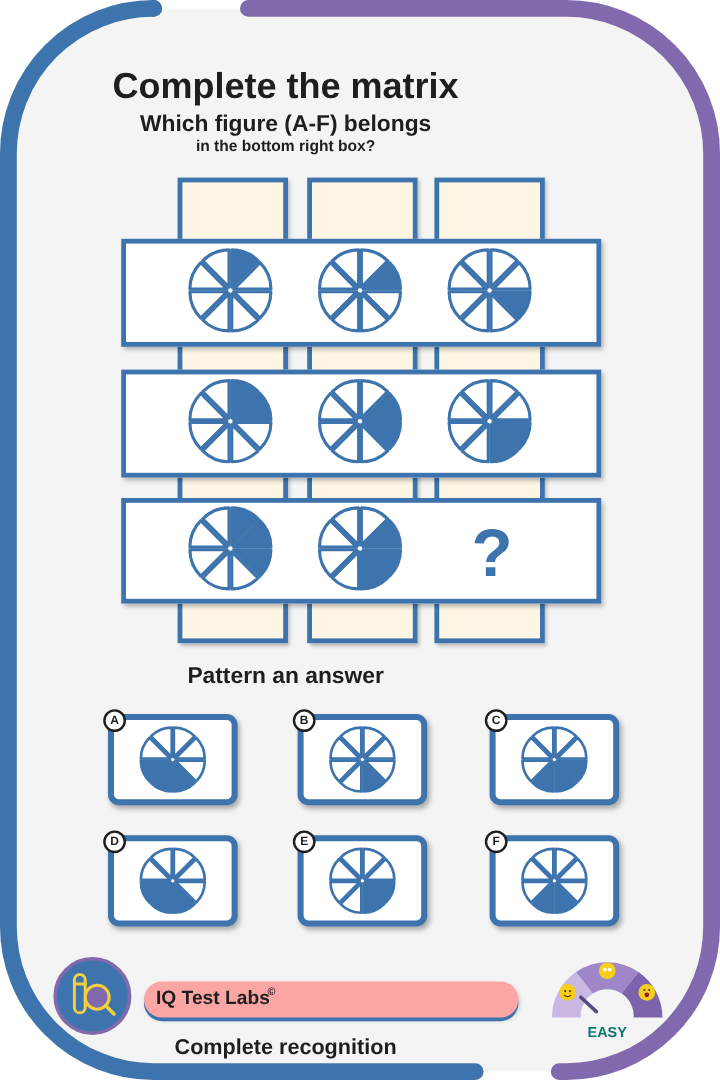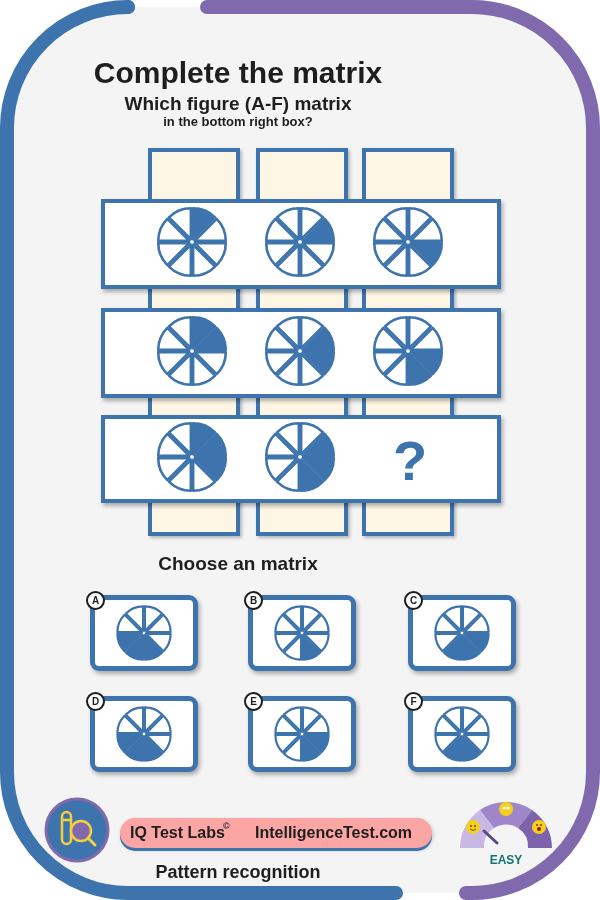--- a/index.html
+++ b/index.html
@@ -21,21 +21,21 @@
 <svg class="frame" viewBox="0 0 600 900" width="600" height="900">
   <rect x="7" y="7" width="586" height="886" rx="120" ry="120" fill="#f4f4f4"></rect>
 
   <path d="M 128 7 L 128 7 A 121 121 0 0 0 7 128 L 7 772 A 121 121 0 0 0 128 893 L 396 893" fill="none" stroke="#3e74ad" stroke-width="14" stroke-linecap="round"></path>
   <path d="M 128 7 L 128 7" stroke="#3e74ad" stroke-width="14" stroke-linecap="round"></path>
 
   <path d="M 207 7 L 472 7 A 121 121 0 0 1 593 128 L 593 772 A 121 121 0 0 1 472 893 L 466 893" fill="none" stroke="#8169ad" stroke-width="14" stroke-linecap="round"></path>
 </svg>
 
 <div class="title" style="top:56px;font-size:30px;">Complete the matrix</div>
-<div class="title" style="top:94px;font-size:19px;line-height:19px;">Which figure (A-F) matrix</div>
+<div class="title" style="top:94px;font-size:19px;line-height:19px;">Which figure (A-F) belongs</div>
 <div class="title" style="top:112px;font-size:13px;line-height:19px;">in the bottom right box?</div>
 
 <div class="col" style="left:148px;"></div>
 <div class="col" style="left:256px;"></div>
 <div class="col" style="left:362px;"></div>
 
 <div class="row" style="top:199px;height:82px;"></div>
 <div class="row" style="top:308px;height:82px;"></div>
 <div class="row" style="top:415px;height:80px;"></div>
 
@@ -116,21 +116,21 @@
       <path d="M 302.7439222115585 458.13656979412434 L 333.7639222115585 458.13656979412434 A 31.02 31.02 0 0 1 324.67837456396524 480.07102214653105 Z" fill="#3e74ad" stroke="#3e74ad" stroke-width="2.6" stroke-linejoin="round"></path>
       <path d="M 301.13656979412434 459.7439222115585 L 323.07102214653105 481.67837456396524 A 31.02 31.02 0 0 1 301.13656979412434 490.7639222115585 Z" fill="#3e74ad" stroke="#3e74ad" stroke-width="2.6" stroke-linejoin="round"></path>
       <path d="M 298.86343020587566 459.7439222115585 L 298.86343020587566 490.7639222115585 A 31.02 31.02 0 0 1 276.92897785346895 481.67837456396524 Z" fill="#ffffff" stroke="#3e74ad" stroke-width="2.6" stroke-linejoin="round"></path>
       <path d="M 297.2560777884415 458.13656979412434 L 275.32162543603476 480.07102214653105 A 31.02 31.02 0 0 1 266.2360777884415 458.13656979412434 Z" fill="#ffffff" stroke="#3e74ad" stroke-width="2.6" stroke-linejoin="round"></path>
       <path d="M 297.2560777884415 455.86343020587566 L 266.2360777884415 455.86343020587566 A 31.02 31.02 0 0 1 275.32162543603476 433.92897785346895 Z" fill="#ffffff" stroke="#3e74ad" stroke-width="2.6" stroke-linejoin="round"></path>
       <path d="M 298.86343020587566 454.2560777884415 L 276.92897785346895 432.32162543603476 A 31.02 31.02 0 0 1 298.86343020587566 423.2360777884415 Z" fill="#ffffff" stroke="#3e74ad" stroke-width="2.6" stroke-linejoin="round"></path>
     </g>
   </svg>
 <div class="qmark" style="left:393px;top:428px;">?</div>
 
-<div class="title" style="top:553px;font-size:19px;">Choose an matrix</div>
+<div class="title" style="top:553px;font-size:19px;">Pattern an answer</div>
 
 <div class="card" style="left:90px;top:595px;">
   <div class="badge">A</div>
 </div>
 <div class="card" style="left:248px;top:595px;">
   <div class="badge">B</div>
 </div>
 <div class="card" style="left:408px;top:595px;">
   <div class="badge">C</div>
 </div>
@@ -211,24 +211,23 @@
   <circle cx="33" cy="33" r="31" fill="#3e74ad" stroke="#8169ad" stroke-width="3"></circle>
   <rect x="18" y="15" width="9" height="32" rx="4.5" fill="none" stroke="#f3cf3e" stroke-width="2.5"></rect>
   <line x1="17" y1="23" x2="28" y2="23" stroke="#f3cf3e" stroke-width="2.5"></line>
   <circle cx="37" cy="34" r="10" fill="#8169ad" stroke="#f3cf3e" stroke-width="2.5"></circle>
   <line x1="44" y1="41" x2="51" y2="48" stroke="#f3cf3e" stroke-width="3" stroke-linecap="round"></line>
 </svg>
 
 <div class="pill">
   <span style="left:10px;">IQ Test Labs</span>
   <span style="left:103px;top:3px;font-size:9px;">©</span>
-  <span style="left:135px;">IntelligenceTest.com</span>
-</div>
-
-<div class="title" style="top:862px;font-size:18px;">Pattern recognition</div>
+</div>
+
+<div class="title" style="top:862px;font-size:18px;">Complete recognition</div>
 
 <svg class="abs" style="left:458px;top:800px;" width="96" height="52" viewBox="0 0 96 52">
   <path d="M 2 48 A 46 46 0 0 1 22 10 L 36 28 A 22 22 0 0 0 26 48 Z" fill="#c9b8e3"></path>
   <path d="M 22 10 A 46 46 0 0 1 74 10 L 60 28 A 22 22 0 0 0 36 28 Z" fill="#9e86c8"></path>
   <path d="M 74 10 A 46 46 0 0 1 94 48 L 70 48 A 22 22 0 0 0 60 28 Z" fill="#7d63ab"></path>
   <circle cx="15" cy="27" r="7" fill="#f5cf1c"></circle>
   <circle cx="48" cy="9" r="7" fill="#f5cf1c"></circle>
   <circle cx="81" cy="27" r="7" fill="#f5cf1c"></circle>
   <circle cx="13" cy="26" r="0.9" fill="#5a3a00"></circle>
     <circle cx="17" cy="26" r="0.9" fill="#5a3a00"></circle>

